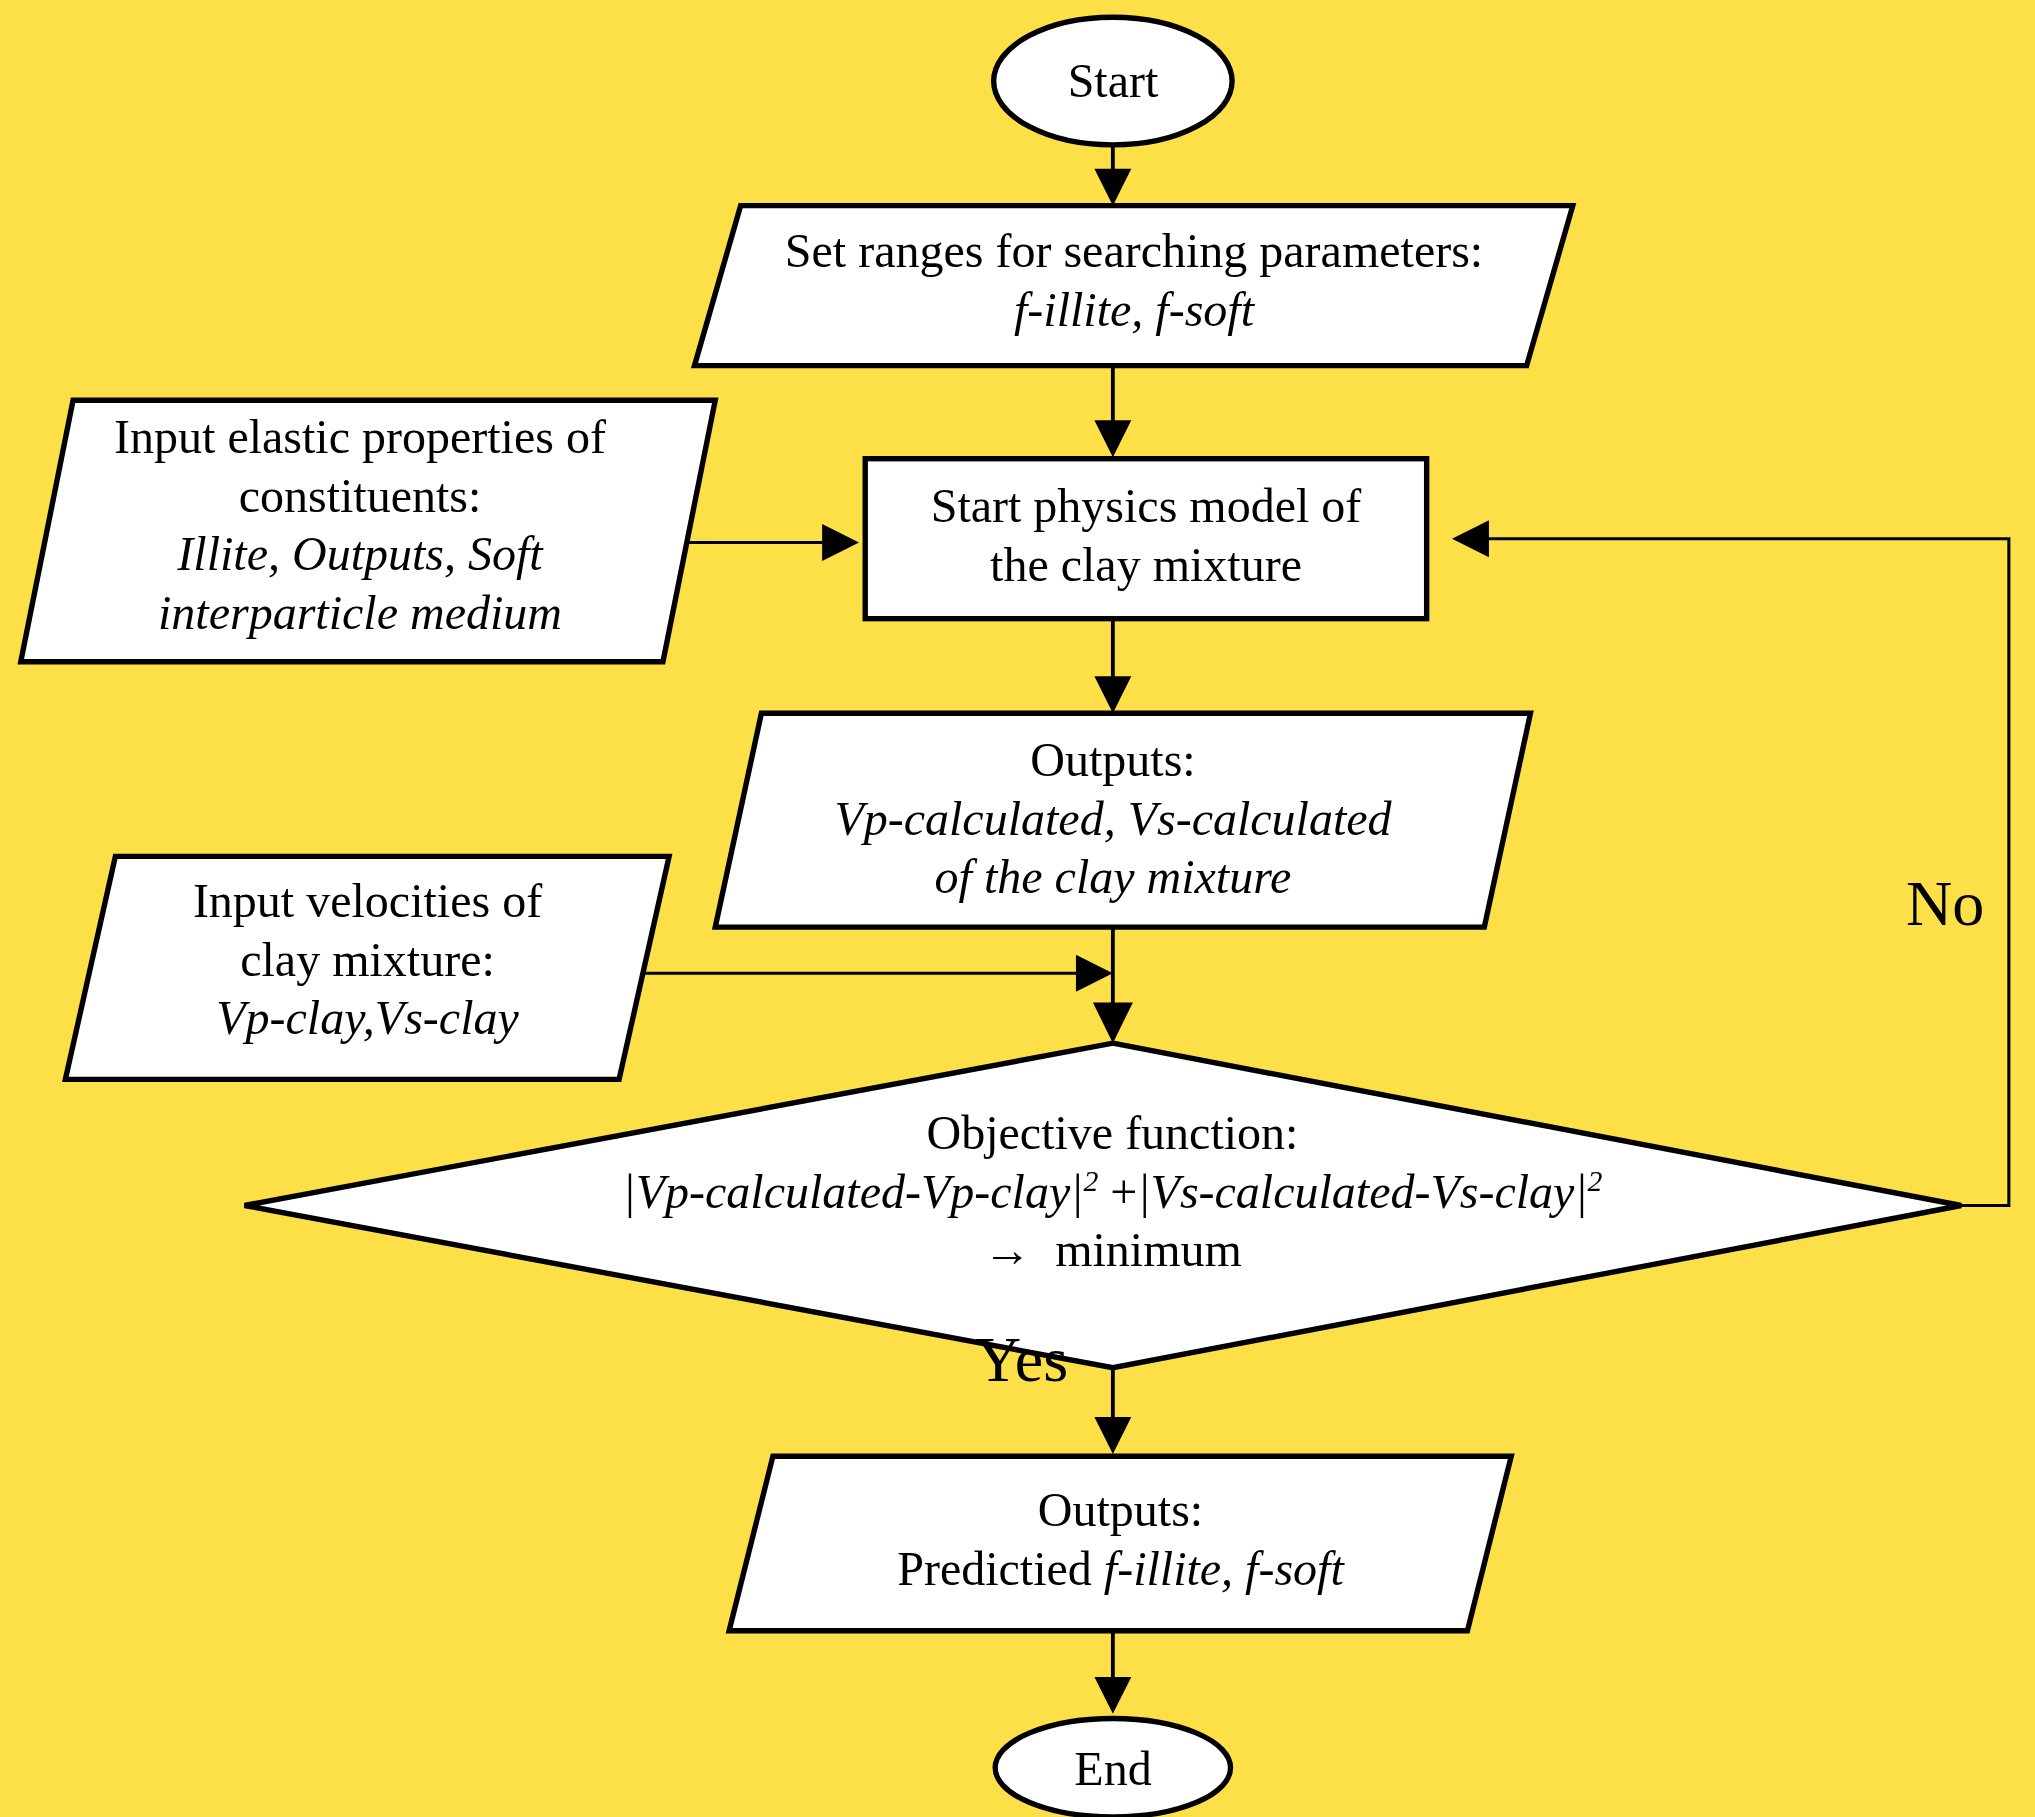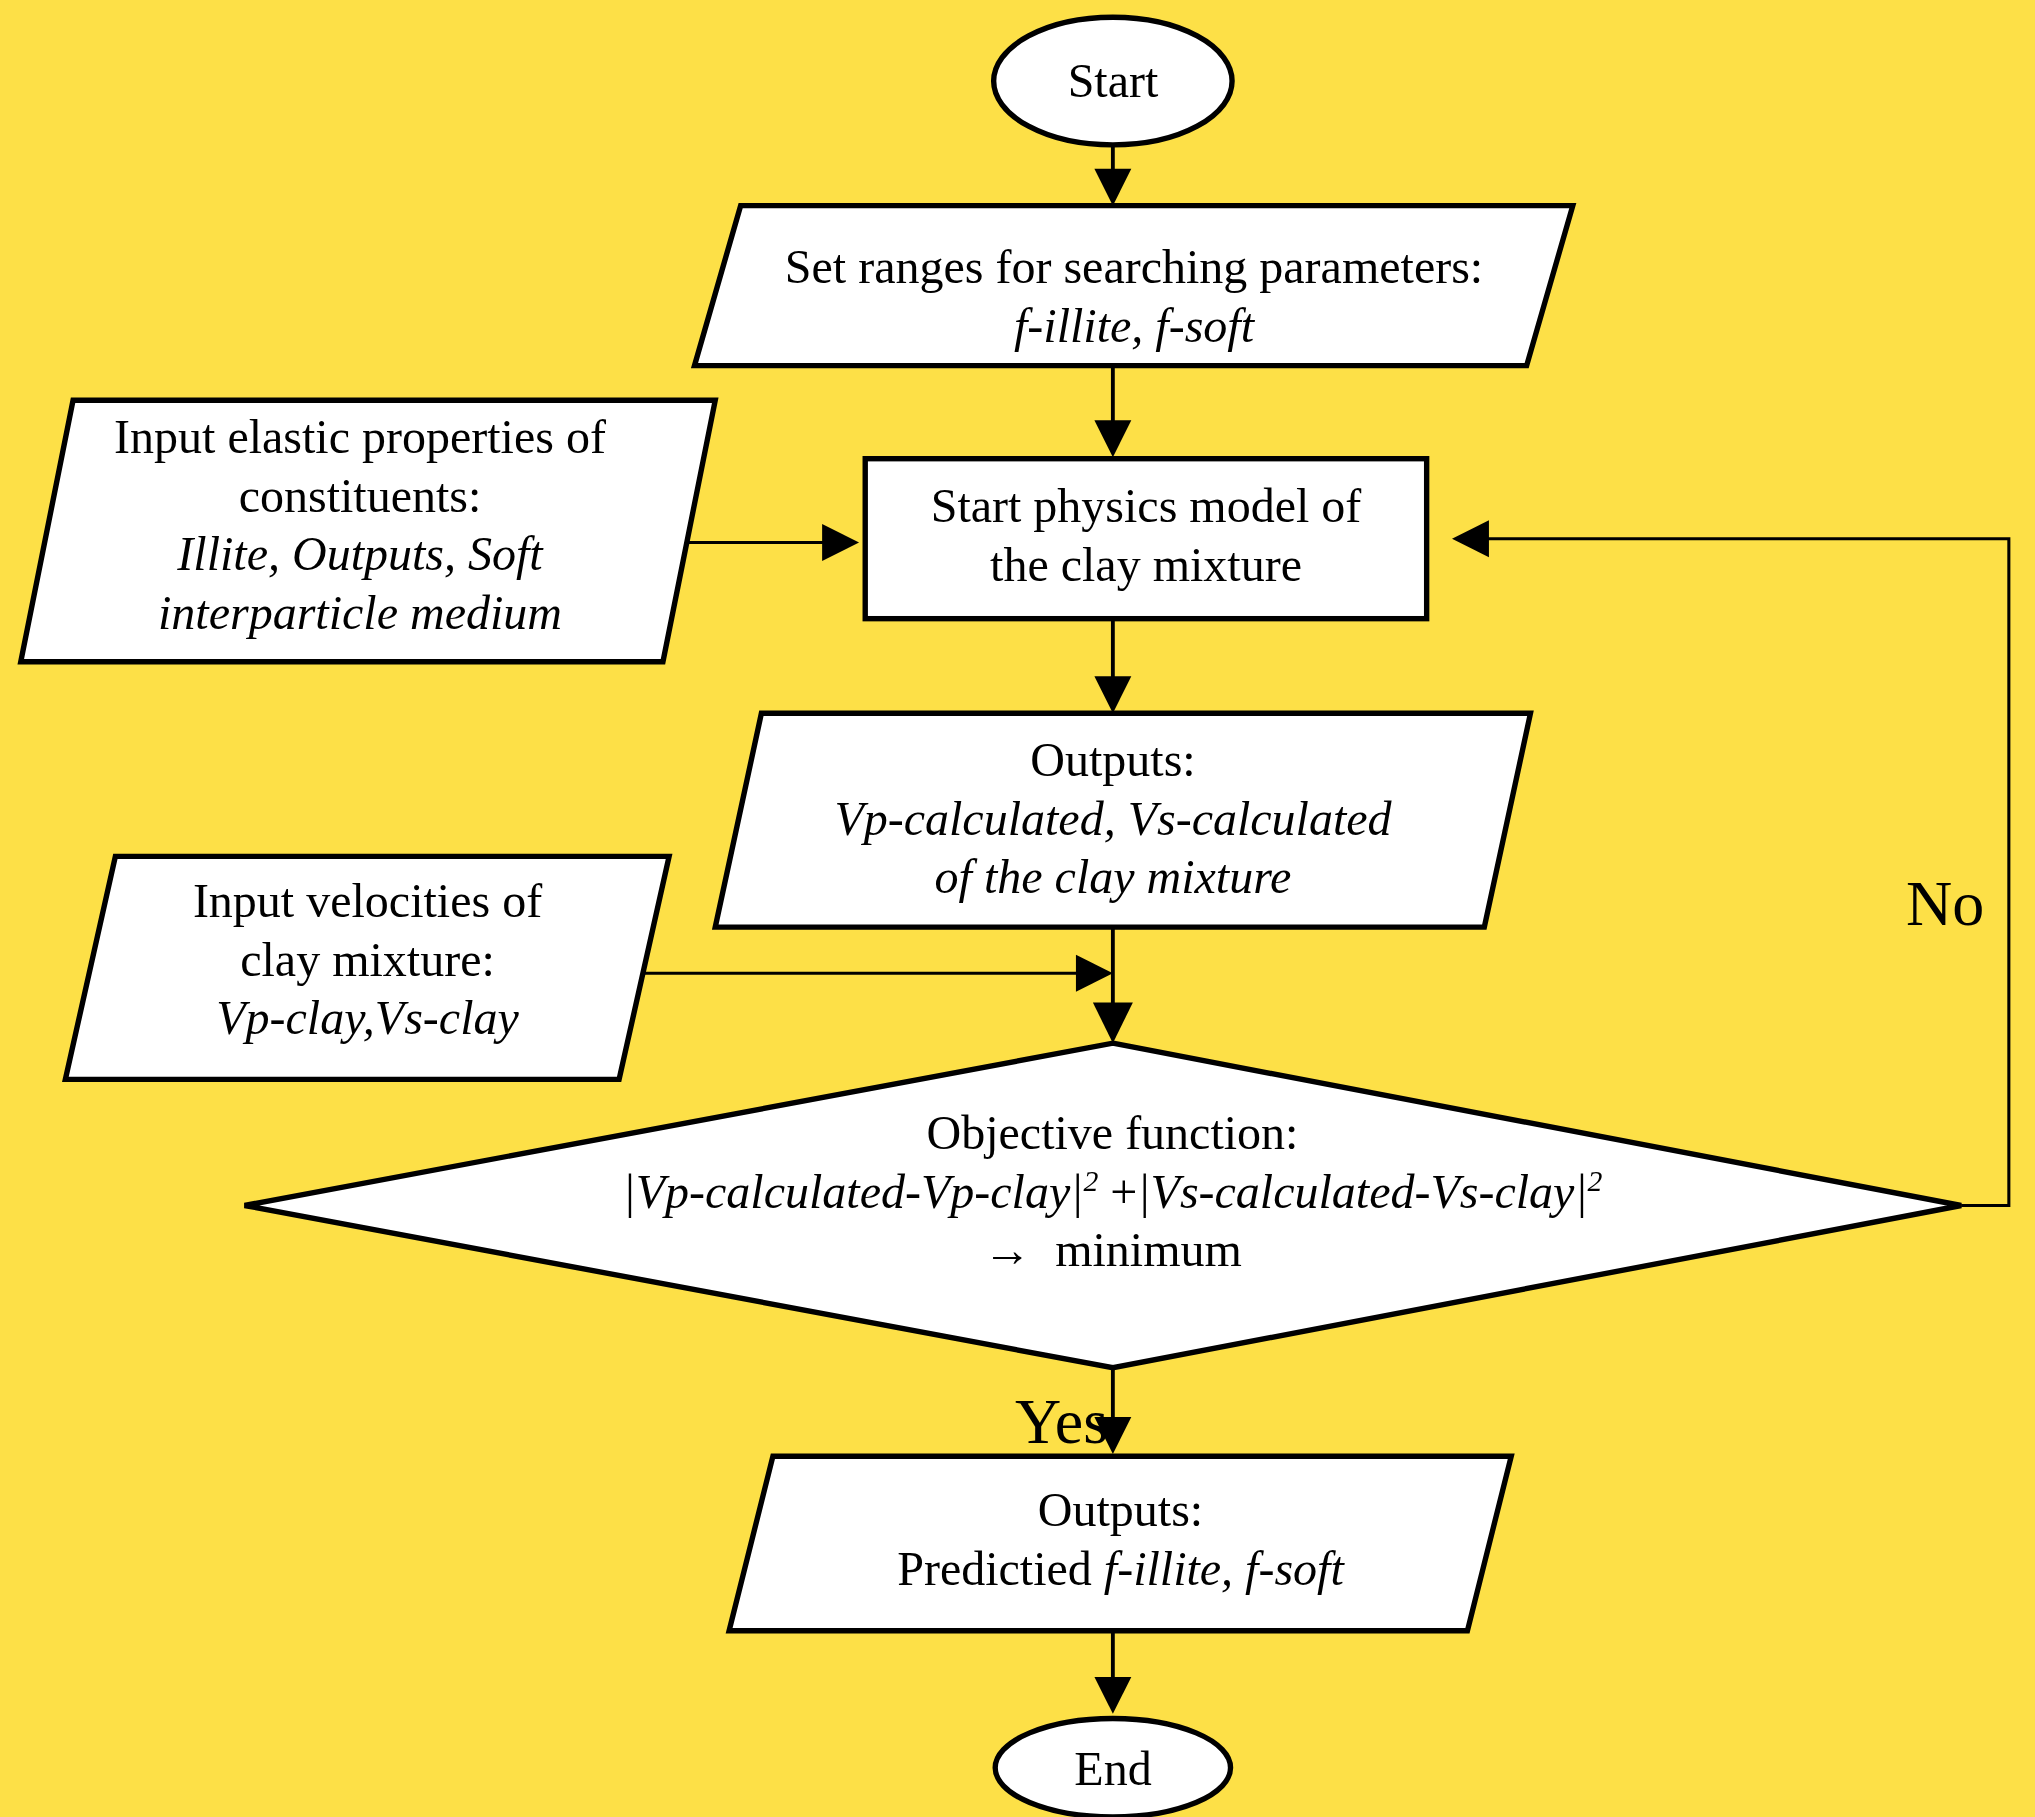--- a/index.html
+++ b/index.html
@@ -121,21 +121,21 @@
     <polygon class="arrow-head" points="1447,2228 1423,2180 1471,2180"></polygon>
 
     <ellipse class="shape-outline" cx="1447" cy="2298" rx="153" ry="64"></ellipse>
 
   </svg>
 
   <div class="node-text" style="left:959px; top:52px; width:308px;">
     <span>Start</span>
   </div>
 
-  <div class="node-text" style="left:711px; top:222px; width:846px;margin-top:16px;">
+  <div class="node-text" style="left:711px; top:222px; width:846px;">
     <div>Set ranges for searching parameters:</div>
     <div class="ital">f-illite, f-soft</div>
   </div>
 
   <div class="node-text" style="left:29px; top:408px; width:662px;">
     <div>Input elastic properties of</div>
     <div>constituents:</div>
     <div class="ital">Illite, Outputs, Soft</div>
     <div class="ital">interparticle medium</div>
   </div>
@@ -175,18 +175,18 @@
   </div>
 
   <div class="node-text" style="left:959px; top:1740px; width:308px;">
     <span>End</span>
   </div>
 
   <div class="edge-label" style="left:1906px; top:867px;">
     <span>No</span>
   </div>
 
-  <div class="edge-label" style="left:975px; top:1385px;margin-left:40px;">
+  <div class="edge-label" style="left:975px; top:1323px;">
     <span>Yes</span>
   </div>
 
 </div>
 
 
 </body></html>

